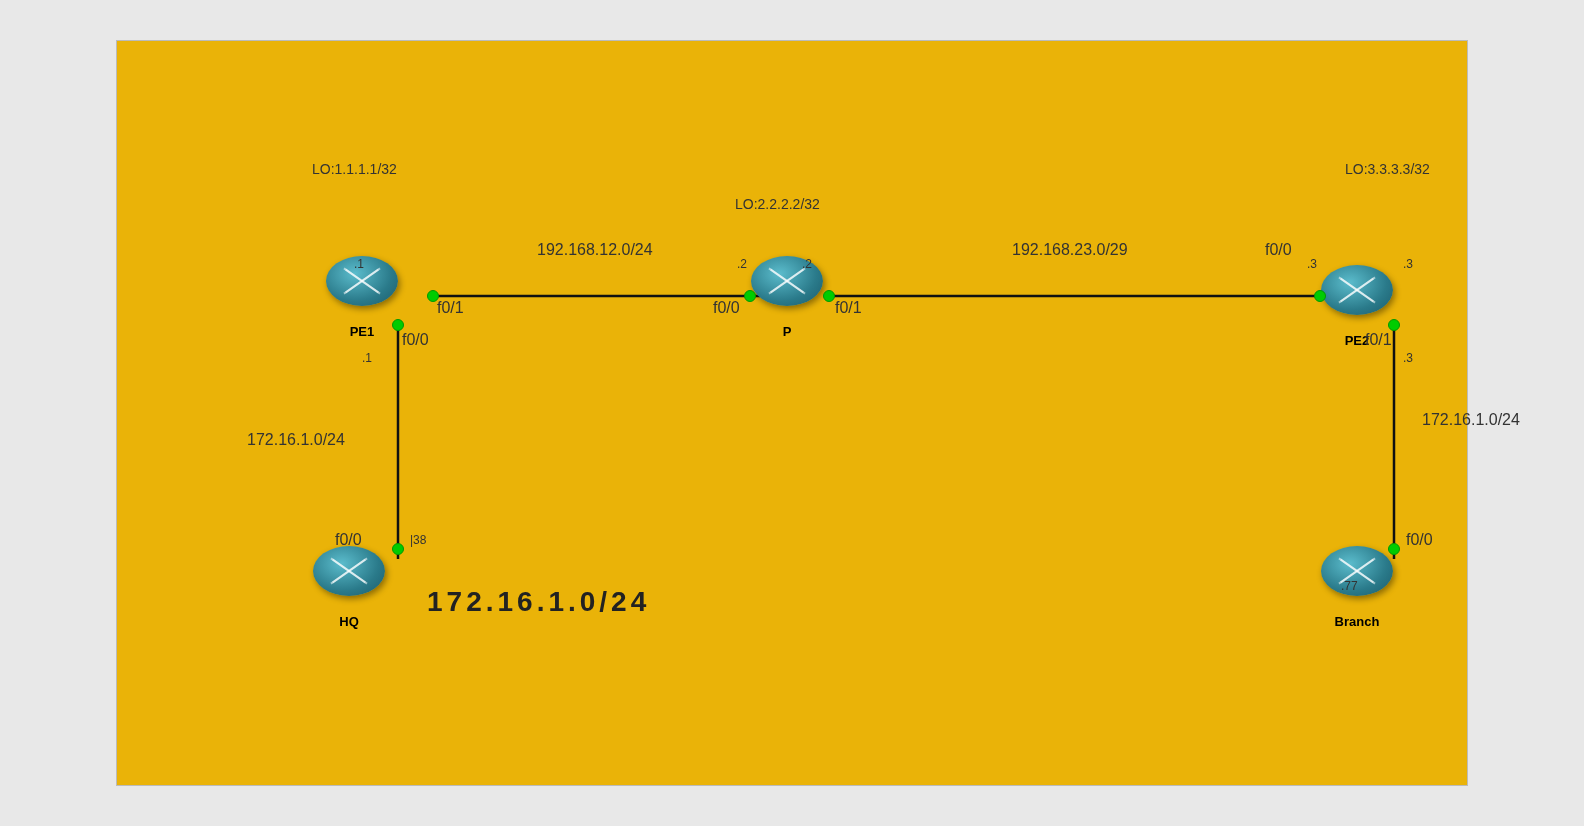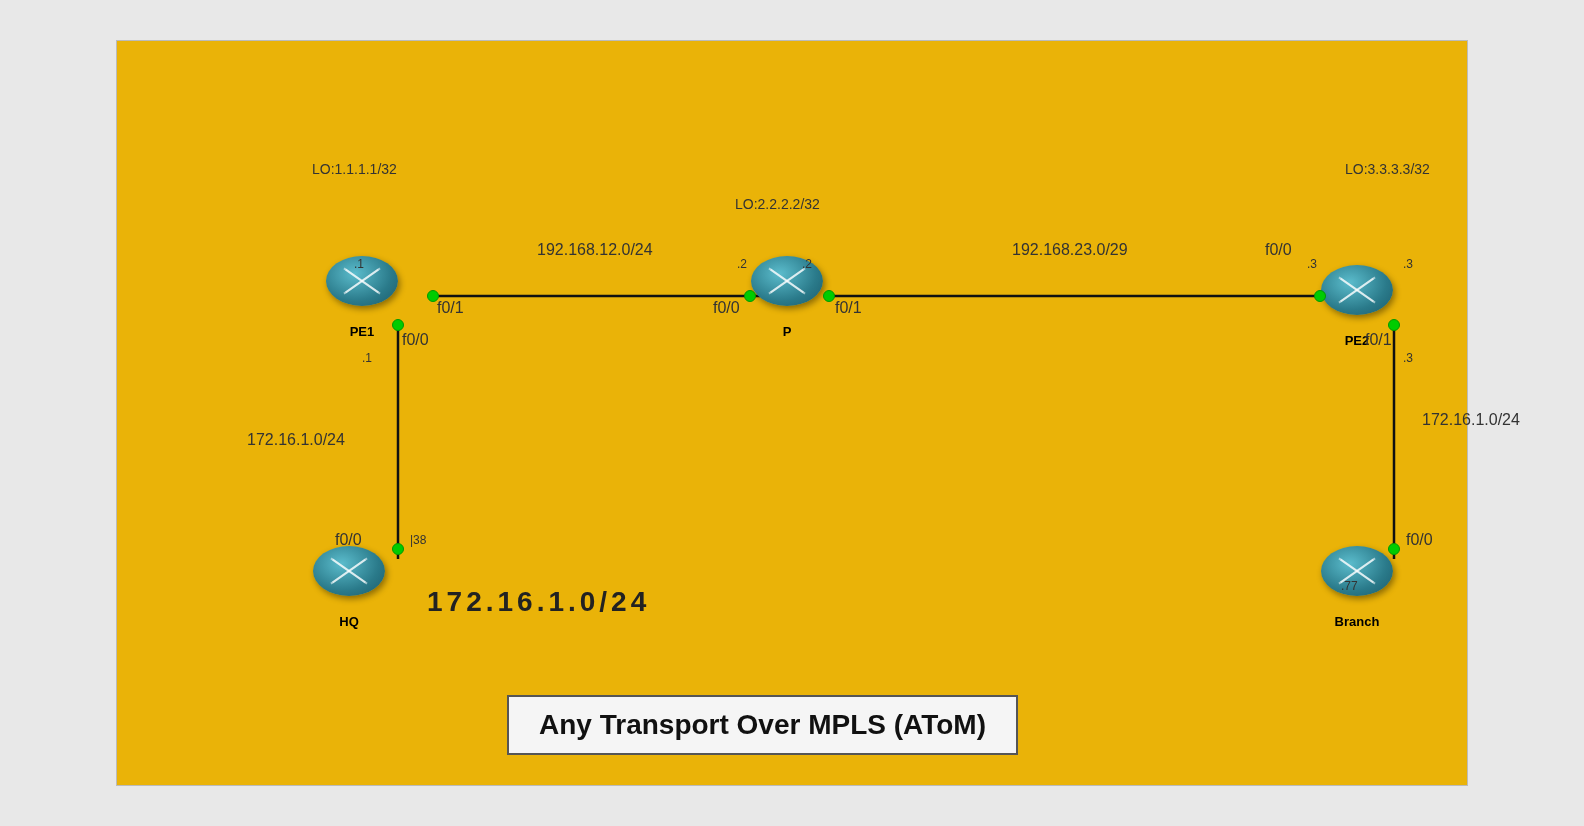--- a/index.html
+++ b/index.html
@@ -264,17 +264,14 @@
   <div class="ip-label" style="left:1224px; top:490px;margin-top:48px;">.77</div>
 
   <div class="ip-label" style="left:1286px; top:310px;">.3</div>
 
   <div class="net-label" style="left:130px; top:390px;">172.16.1.0/24</div>
 
   <div class="net-label" style="left:1305px; top:370px;">172.16.1.0/24</div>
 
   <div class="dashed-line-label" style="left:310px; top:545px;">172.16.1.0/24</div>
 
-  <div class="title-box" style="left:390px; bottom:30px;">
-    <span>Any Transport Over MPLS (AToM)</span>
-  </div>
 
 </div>
 
 </body></html>

